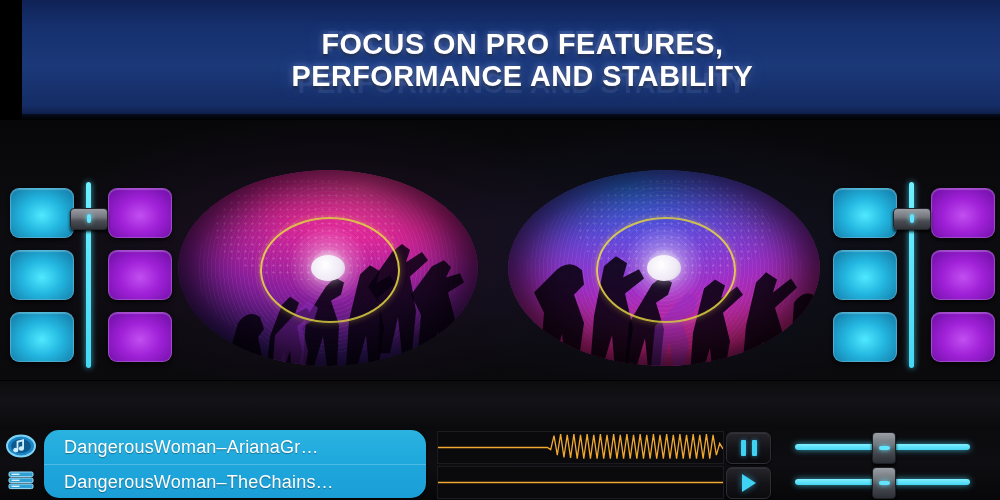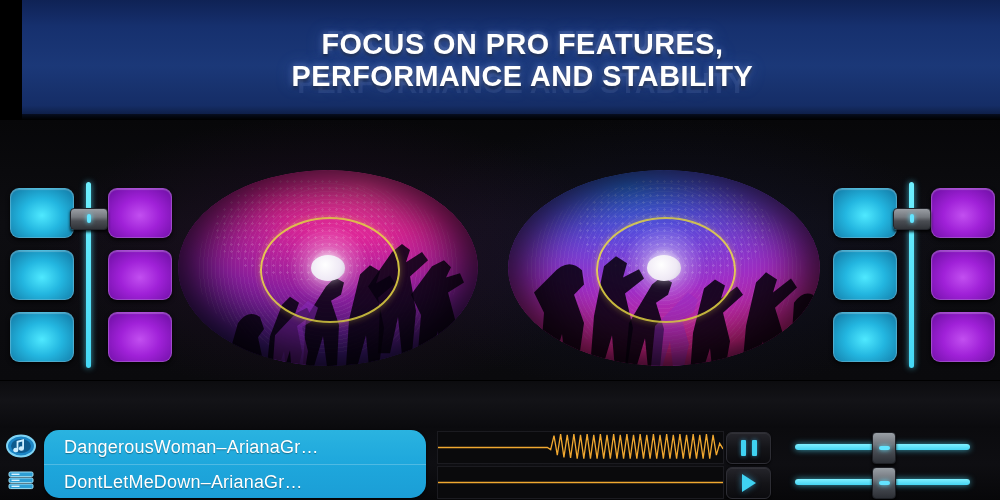--- a/index.html
+++ b/index.html
@@ -255,21 +255,21 @@
         <rect x="3" y="10" width="24" height="4.6" rx="1.4" fill="#2f9fd4" stroke="#9fe0f8" stroke-width="1"></rect>
         <rect x="3" y="16" width="24" height="4.6" rx="1.4" fill="#2f9fd4" stroke="#9fe0f8" stroke-width="1"></rect>
         <rect x="5.5" y="5.6" width="8" height="1.4" fill="#d8f2ff"></rect>
         <rect x="5.5" y="11.6" width="8" height="1.4" fill="#d8f2ff"></rect>
         <rect x="5.5" y="17.6" width="8" height="1.4" fill="#d8f2ff"></rect>
       </svg>
     </div>
 
     <div class="tracklist">
       <div class="track t1">DangerousWoman–ArianaGr…</div>
-      <div class="track t2">DontLetMeDown–ArianaGr…</div>
+      <div class="track t2">DangerousWoman–TheChains…</div>
     </div>
 
     <div class="wavebox" style="top:3px;">
       <svg id="wave-a" width="285" height="31" viewBox="0 0 285 31" preserveAspectRatio="none">
           <path d="M0.00 15.50 L3.31 15.50 L6.63 15.50 L9.94 15.50 L13.26 15.50 L16.57 15.50 L19.88 15.50 L23.20 15.50 L26.51 15.50 L29.83 15.50 L33.14 15.50 L36.45 15.50 L39.77 15.50 L43.08 15.50 L46.40 15.50 L49.71 15.50 L53.02 15.50 L56.34 15.50 L59.65 15.50 L62.97 15.50 L66.28 15.50 L69.59 15.50 L72.91 15.50 L76.22 15.50 L79.53 15.50 L82.85 15.50 L86.16 15.50 L89.48 15.50 L92.79 15.50 L96.10 15.50 L99.42 15.50 L102.73 15.50 L106.05 15.50 L109.36 15.50 L112.67 17.60 L115.99 3.60 L119.30 23.20 L122.62 2.20 L125.93 25.30 L129.24 2.90 L132.56 26.00 L135.87 2.20 L139.19 26.70 L142.50 2.90 L145.81 26.70 L149.13 2.20 L152.44 26.70 L155.76 2.90 L159.07 26.70 L162.38 2.20 L165.70 26.70 L169.01 2.90 L172.33 26.70 L175.64 2.20 L178.95 26.70 L182.27 2.90 L185.58 26.70 L188.90 2.20 L192.21 26.70 L195.52 2.90 L198.84 26.70 L202.15 2.20 L205.47 26.70 L208.78 2.90 L212.09 26.70 L215.41 2.20 L218.72 26.70 L222.03 2.90 L225.35 26.70 L228.66 2.20 L231.98 26.70 L235.29 2.90 L238.60 26.70 L241.92 2.20 L245.23 26.70 L248.55 2.90 L251.86 26.70 L255.17 2.20 L258.49 26.70 L261.80 2.90 L265.12 26.70 L268.43 2.20 L271.74 26.70 L275.06 2.90 L278.37 23.20 L281.69 11.30 L285.00 16.90" fill="none" stroke="#f0a830" stroke-width="1.3"></path>
         </svg>
     </div>
     <div class="wavebox" style="top:38px;">
       <svg id="wave-b" width="285" height="31" viewBox="0 0 285 31" preserveAspectRatio="none">
           <path d="M0.00 15.50 L7.31 15.50 L14.62 15.50 L21.92 15.50 L29.23 15.50 L36.54 15.50 L43.85 15.50 L51.15 15.50 L58.46 15.50 L65.77 15.50 L73.08 15.50 L80.38 15.50 L87.69 15.50 L95.00 15.50 L102.31 15.50 L109.62 15.50 L116.92 15.50 L124.23 15.50 L131.54 15.50 L138.85 15.50 L146.15 15.50 L153.46 15.50 L160.77 15.50 L168.08 15.50 L175.38 15.50 L182.69 15.50 L190.00 15.50 L197.31 15.50 L204.62 15.50 L211.92 15.50 L219.23 15.50 L226.54 15.50 L233.85 15.50 L241.15 15.50 L248.46 15.50 L255.77 15.50 L263.08 15.50 L270.38 15.50 L277.69 15.50 L285.00 15.50" fill="none" stroke="#f0a830" stroke-width="1.3"></path>

